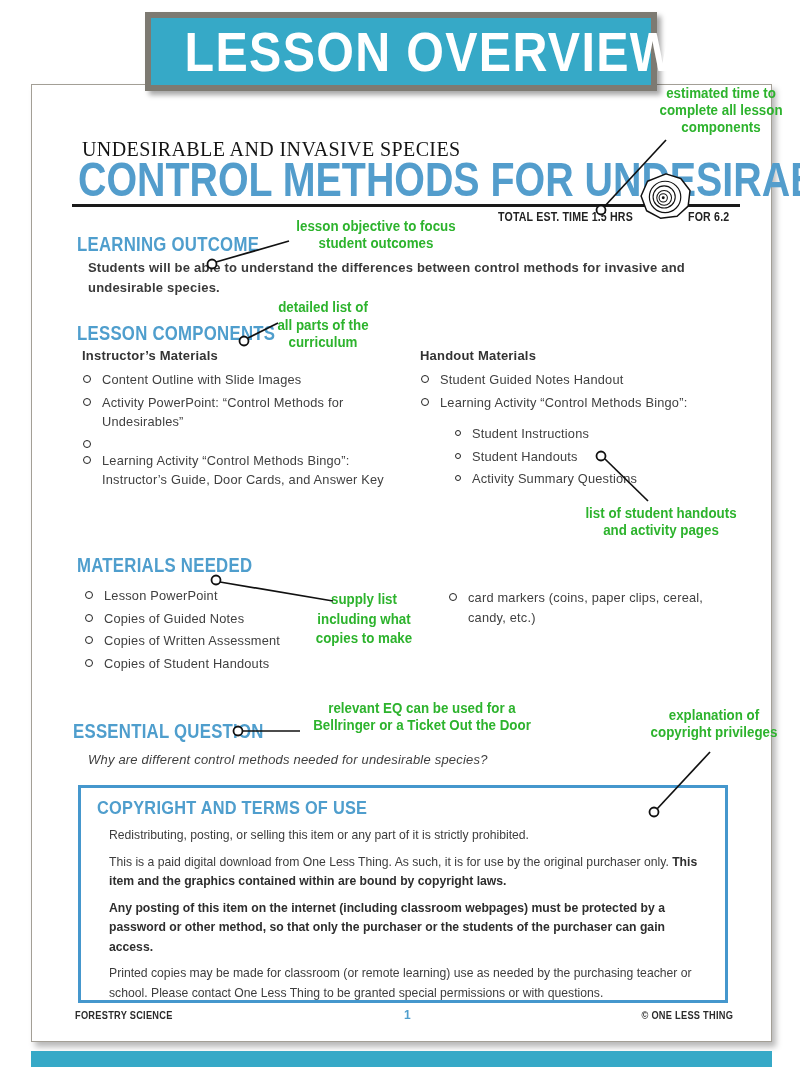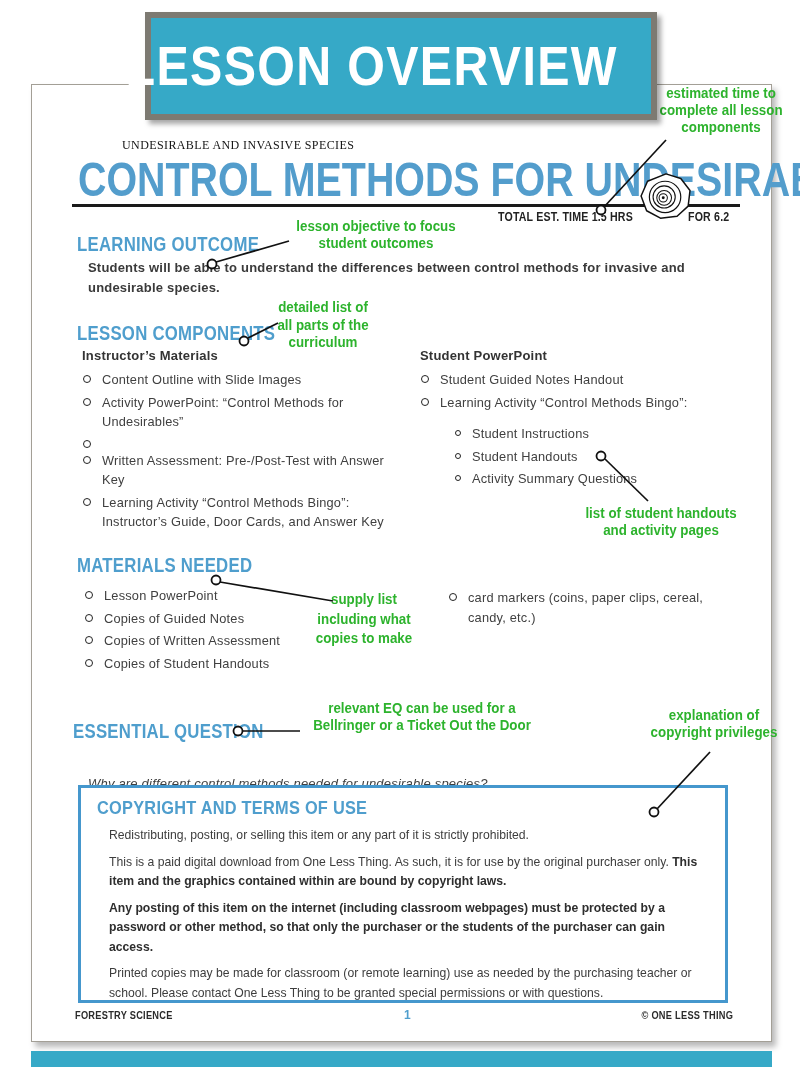--- a/index.html
+++ b/index.html
@@ -1,30 +1,30 @@
 <!DOCTYPE html>
 <html><head>
 <meta charset="utf-8">
 <style>
   html,body{margin:0;padding:0;background:#ffffff;}
   .canvas{position:relative;width:800px;height:1067px;background:#fff;overflow:hidden;
           font-family:"Liberation Sans",sans-serif;}
   .page{position:absolute;left:31px;top:84px;width:741px;height:958px;background:#fff;
         border:1.5px solid #a39f96;box-shadow:4px 5px 6px rgba(0,0,0,.28);box-sizing:border-box;}
-  .banner{position:absolute;left:145px;top:12px;width:512px;height:108px;background:#36a9c7;
+  .banner{position:absolute;left:145px;top:12px;width:512px;height:79px;background:#36a9c7;
           border:6px solid #7d7a72;box-sizing:border-box;box-shadow:4px 4px 5px rgba(0,0,0,.35);
-          display:flex;align-items:center;justify-content:flex-end;z-index:6;}
+          display:flex;align-items:center;justify-content:flex-start;z-index:6;}
   .banner-text{color:#fff;font-weight:700;font-size:55px;letter-spacing:1.5px;white-space:nowrap;
           transform:scaleX(.88);}
   .ann{position:absolute;color:#2db32d;font-weight:700;font-size:14.5px;line-height:17px;
        text-align:center;white-space:pre-line;transform:scaleX(.92);z-index:5;}
   .h-blue{position:absolute;color:#4f9ecd;font-weight:700;font-size:19.5px;letter-spacing:.3px;
        white-space:nowrap;transform:scaleX(.86);transform-origin:0 0;z-index:2;}
-  .serif-sub{position:absolute;font-family:"Liberation Serif",serif;font-size:12px;color:#141414;
-       letter-spacing:.4px;white-space:nowrap;margin-left:40px;}
+  .serif-sub{position:absolute;font-family:"Liberation Serif",serif;font-size:20px;color:#141414;
+       letter-spacing:.4px;white-space:nowrap;}
   .big-title{position:absolute;color:#539dcc;font-weight:700;font-size:48px;white-space:nowrap;
        transform:scaleX(.82);transform-origin:0 0;line-height:1;}
   .rule{position:absolute;background:#1a1a1a;height:2.5px;}
   .cond-sm{position:absolute;font-weight:700;font-size:12.5px;color:#222;letter-spacing:.2px;
        white-space:nowrap;transform:scaleX(.85);transform-origin:0 0;}
   .body-text{position:absolute;font-size:13px;line-height:20px;color:#3f3f3f;letter-spacing:.2px;}
   .col-title{font-weight:700;font-size:13px;color:#333;letter-spacing:.2px;margin-bottom:7px;}
   .li{display:flex;margin-bottom:3px;}
   .blt{flex:0 0 auto;width:6px;height:6px;border:1.9px solid #222;border-radius:50%;
        margin:5px 11px 0 1px;}
@@ -105,30 +105,26 @@
       </div>
     <div class="li">
         <span class="blt"></span>
         <span class="li-txt" style="width:295px;">Activity PowerPoint: “Control Methods for Undesirables”</span>
       </div>
     <div class="li">
         <span class="blt"></span>
       </div>
     <div class="li">
         <span class="blt"></span>
-        <span class="li-txt" style="width:295px;">Written Assessment: Pre-/Post-Test with Answer Key</span>
-      </div>
-    <div class="li">
-        <span class="blt"></span>
         <span class="li-txt" style="width:295px;">Learning Activity “Control Methods Bingo”: Instructor’s Guide, Door Cards, and Answer Key</span>
       </div>
   </div>
 
   <div style="position:absolute;left:420px;top:348px;width:330px;">
-    <div class="col-title">Student PowerPoint</div>
+    <div class="col-title">Handout Materials</div>
     <div class="li">
         <span class="blt"></span>
         <span class="li-txt" style="width:300px;">Student Guided Notes Handout</span>
       </div>
     <div class="li">
         <span class="blt"></span>
         <span class="li-txt" style="width:300px;">Learning Activity “Control Methods Bingo”:</span>
       </div>
     <div style="margin-left:34px;margin-top:12px;">
       <div class="li">
@@ -166,21 +162,21 @@
       </div>
   </div>
   <div style="position:absolute;left:448px;top:588px;width:300px;">
     <div class="li">
         <span class="blt"></span>
         <span class="li-txt" style="width:268px;">card markers (coins, paper clips, cereal, candy, etc.)</span>
       </div>
   </div>
 
   <div class="h-blue" style="left:73px;top:720px;">ESSENTIAL QUESTION</div>
-  <div class="eq-q" style="left:88px;top:752px;width:620px;margin-top:24px;">Why are different control methods needed for undesirable species?</div>
+  <div class="eq-q" style="left:88px;top:752px;width:620px;">Why are different control methods needed for undesirable species?</div>
 
   <div class="cr-box">
     <div class="cr-head">COPYRIGHT AND TERMS OF USE</div>
     <div class="cr-body">
       <p><span>Redistributing, posting, or selling this item or any part of it is strictly prohibited.</span><b></b></p>
       <p><span>This is a paid digital download from One Less Thing. As such, it is for use by the original purchaser only. </span><b>This item and the graphics contained within are bound by copyright laws.</b></p>
       <p><span></span><b>Any posting of this item on the internet (including classroom webpages) must be protected by a password or other method, so that only the purchaser or the students of the purchaser can gain access.</b></p>
       <p><span>Printed copies may be made for classroom (or remote learning) use as needed by the purchasing teacher or school. Please contact One Less Thing to be granted special permissions or with questions.</span><b></b></p>
     </div>
   </div>

